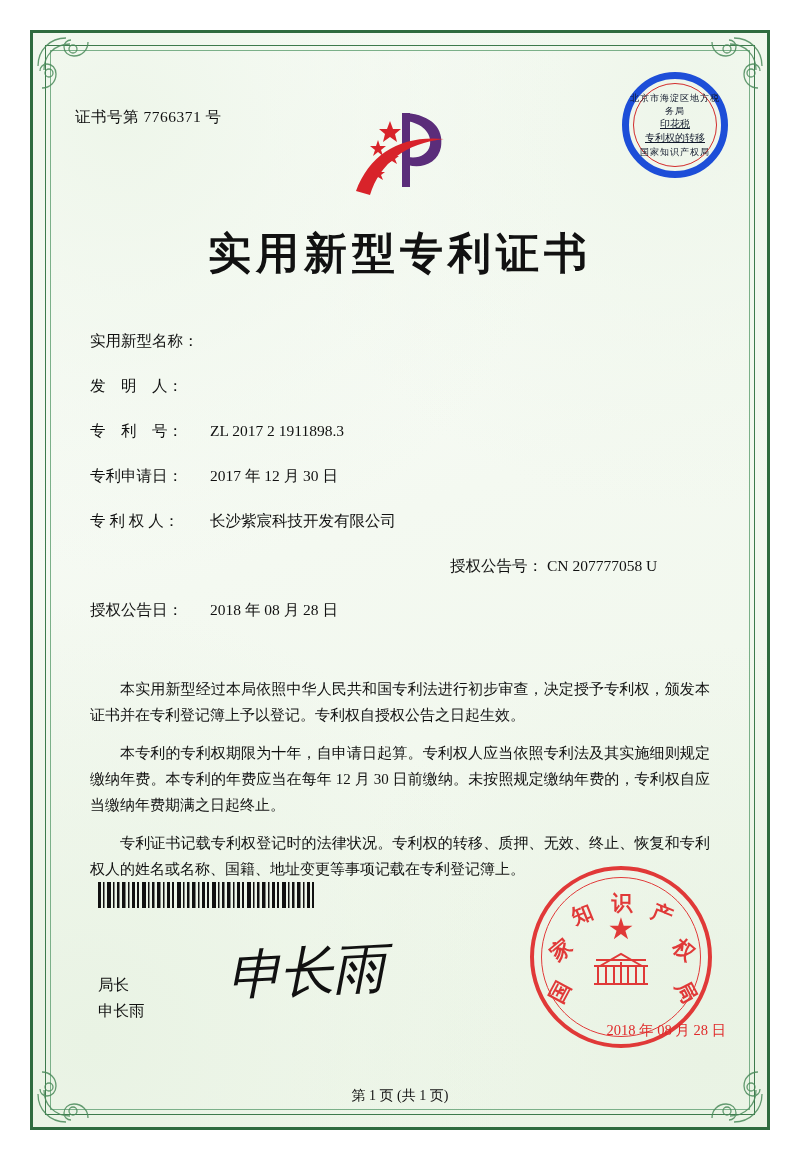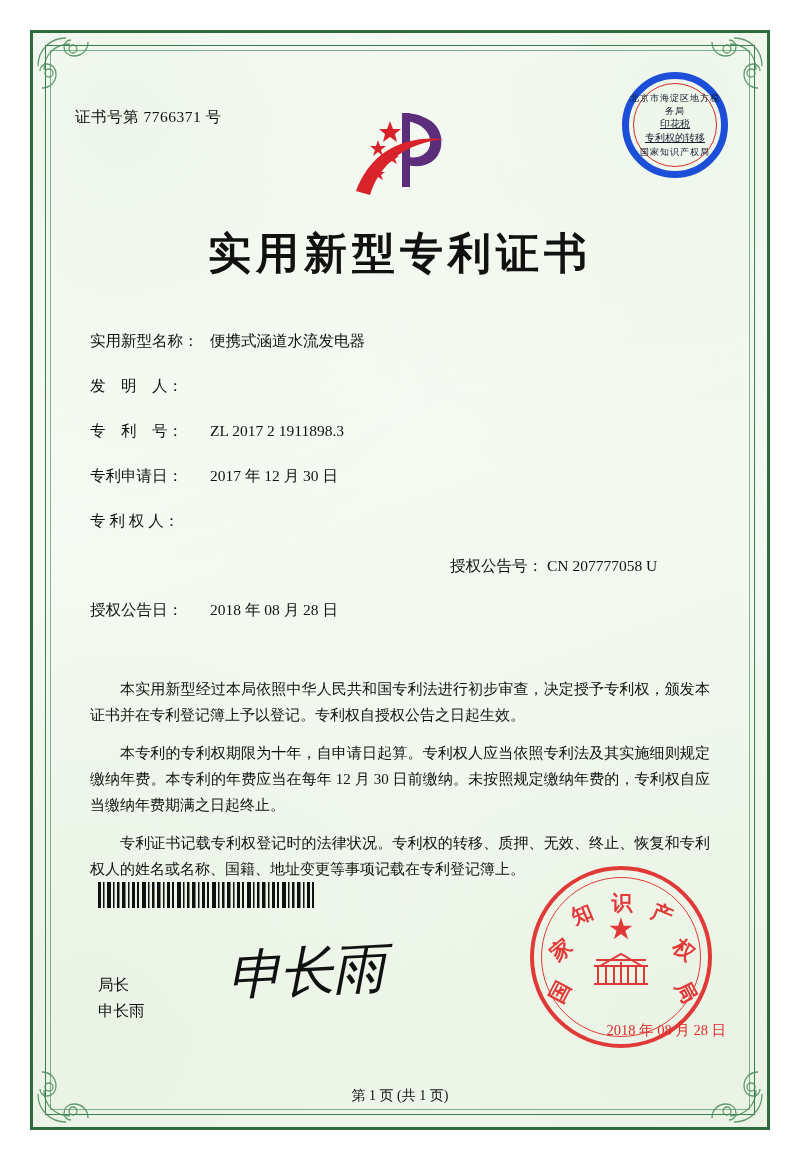--- a/index.html
+++ b/index.html
@@ -364,21 +364,20 @@
   </div>
 
   <div class="title">实用新型专利证书</div>
 
   <div class="fields">
 
     <div class="field-row">
       <div class="field-label">
         <span>实用新型名称</span><span class="field-colon">：</span>
       </div>
-      <div class="field-value">便携式涵道水流发电器</div>
     </div>
 
     <div class="field-row">
       <div class="field-label">
         <span>发　明　人</span><span class="field-colon">：</span>
       </div>
     </div>
 
     <div class="field-row">
       <div class="field-label">
@@ -391,20 +390,21 @@
       <div class="field-label">
         <span>专利申请日</span><span class="field-colon">：</span>
       </div>
       <div class="field-value">2017 年 12 月 30 日</div>
     </div>
 
     <div class="field-row">
       <div class="field-label">
         <span>专 利 权 人</span><span class="field-colon">：</span>
       </div>
+      <div class="field-value">长沙紫宸科技开发有限公司</div>
     </div>
 
 
     <div class="field-row row-split">
       <div class="left">
         <div class="field-label">
           <span>授权公告日</span><span class="field-colon">：</span>
         </div>
         <div class="field-value">2018 年 08 月 28 日</div>
       </div>

